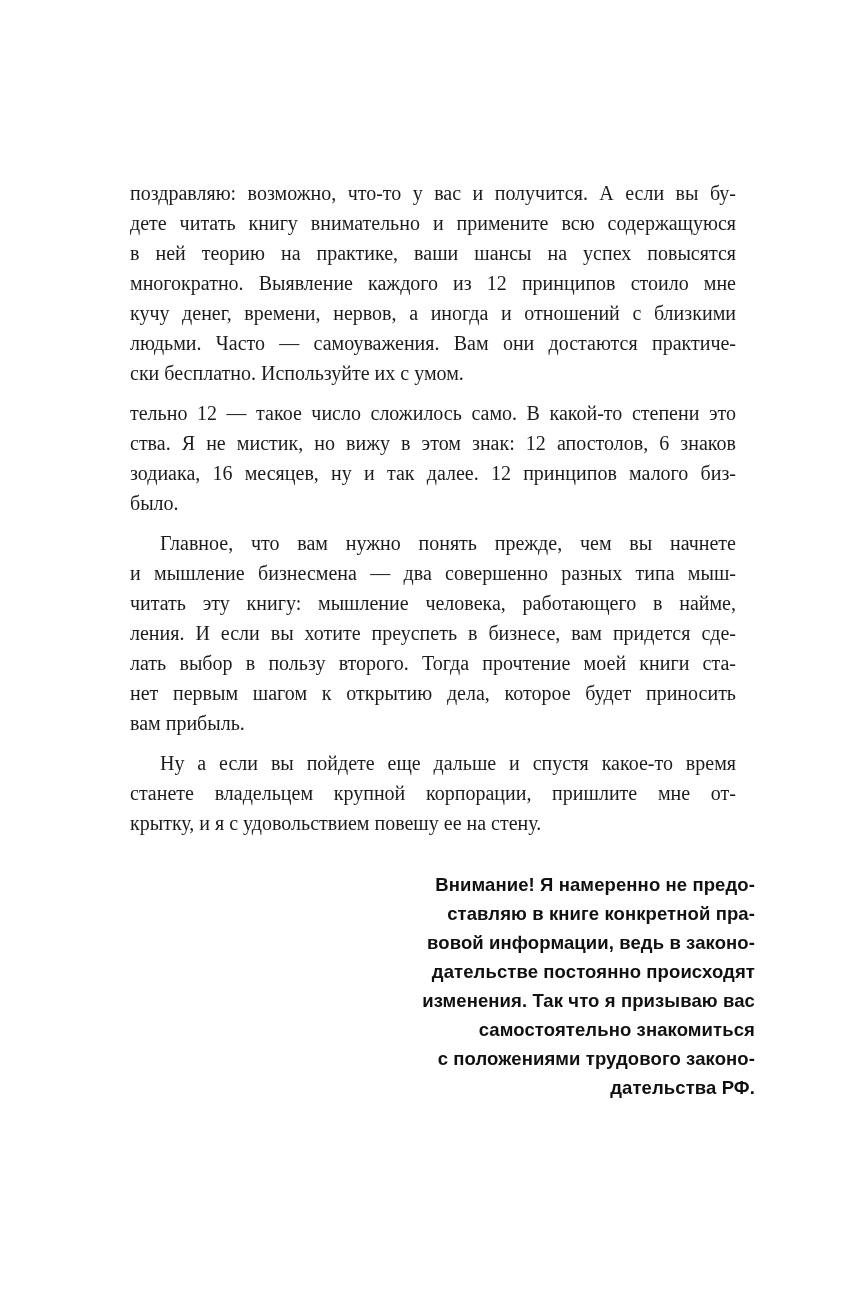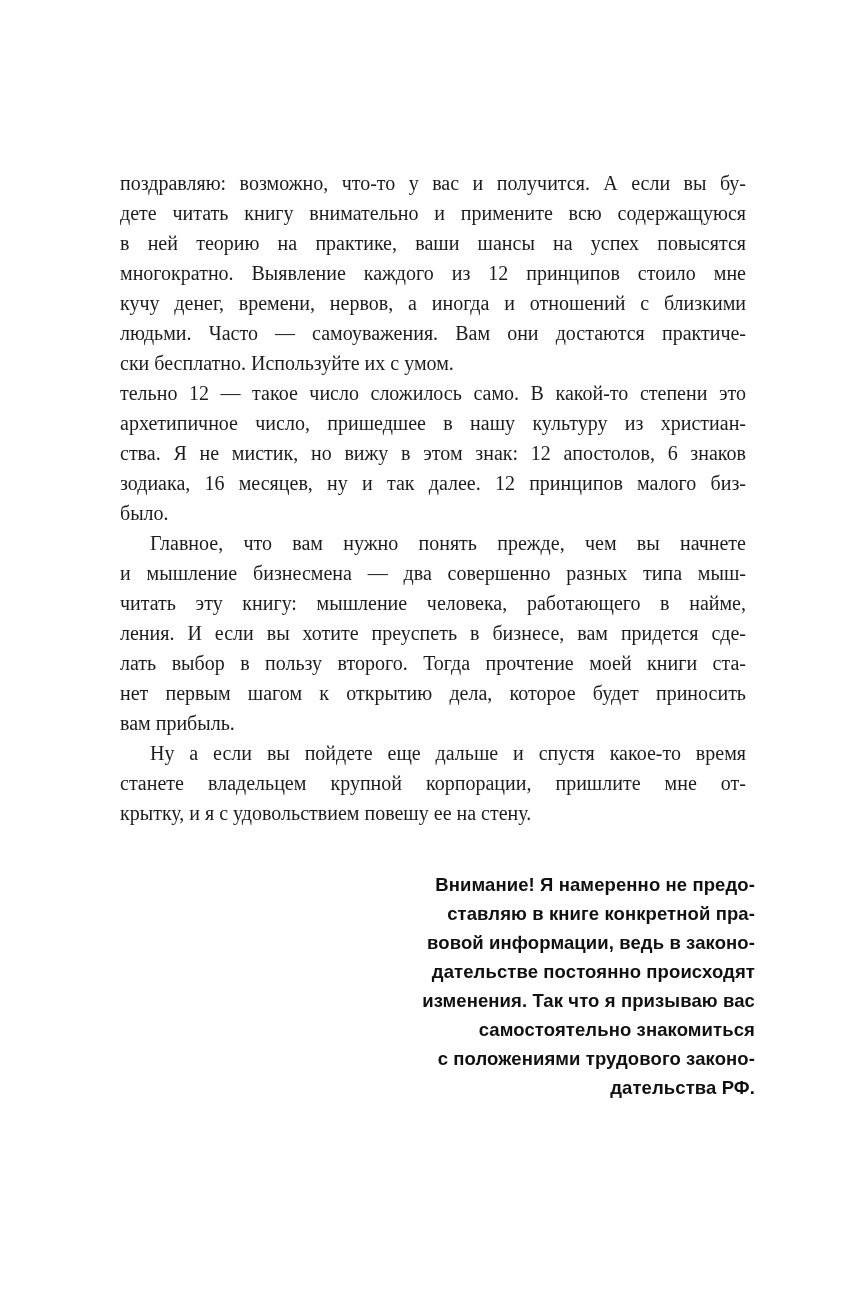--- a/index.html
+++ b/index.html
@@ -16,21 +16,21 @@
     font-family: "Liberation Serif", serif;
   }
   .text-block {
     position: absolute;
     left: 120px;
     top: 168px;
     width: 626px;
     color: #1c1c1c;
   }
   .paragraph {
-    margin: 0;
+    margin: 10px;
   }
   .line {
     font-size: 20px;
     line-height: 30px;
     text-align: justify;
     text-align-last: justify;
     white-space: normal;
     color: #1c1c1c;
   }
   .line.last {
@@ -64,21 +64,20 @@
         <div class="line">поздравляю: возможно, что-то у вас и получится. А если вы бу-</div>
         <div class="line">дете читать книгу внимательно и примените всю содержащуюся</div>
         <div class="line">в ней теорию на практике, ваши шансы на успех повысятся</div>
         <div class="line">многократно. Выявление каждого из 12 принципов стоило мне</div>
         <div class="line">кучу денег, времени, нервов, а иногда и отношений с близкими</div>
         <div class="line">людьми. Часто — самоуважения. Вам они достаются практиче-</div>
         <div class="line last">ски бесплатно. Используйте их с умом.</div>
       </div>
       <div class="paragraph">
         <div class="line">тельно 12 — такое число сложилось само. В какой-то степени это</div>
-        <div class="line">архетипичное число, пришедшее в нашу культуру из христиан-</div>
         <div class="line">ства. Я не мистик, но вижу в этом знак: 12 апостолов, 6 знаков</div>
         <div class="line">зодиака, 16 месяцев, ну и так далее. 12 принципов малого биз-</div>
         <div class="line last">было.</div>
       </div>
       <div class="paragraph">
         <div class="line indent">Главное, что вам нужно понять прежде, чем вы начнете</div>
         <div class="line">и мышление бизнесмена — два совершенно разных типа мыш-</div>
         <div class="line">читать эту книгу: мышление человека, работающего в найме,</div>
         <div class="line">ления. И если вы хотите преуспеть в бизнесе, вам придется сде-</div>
         <div class="line">лать выбор в пользу второго. Тогда прочтение моей книги ста-</div>

